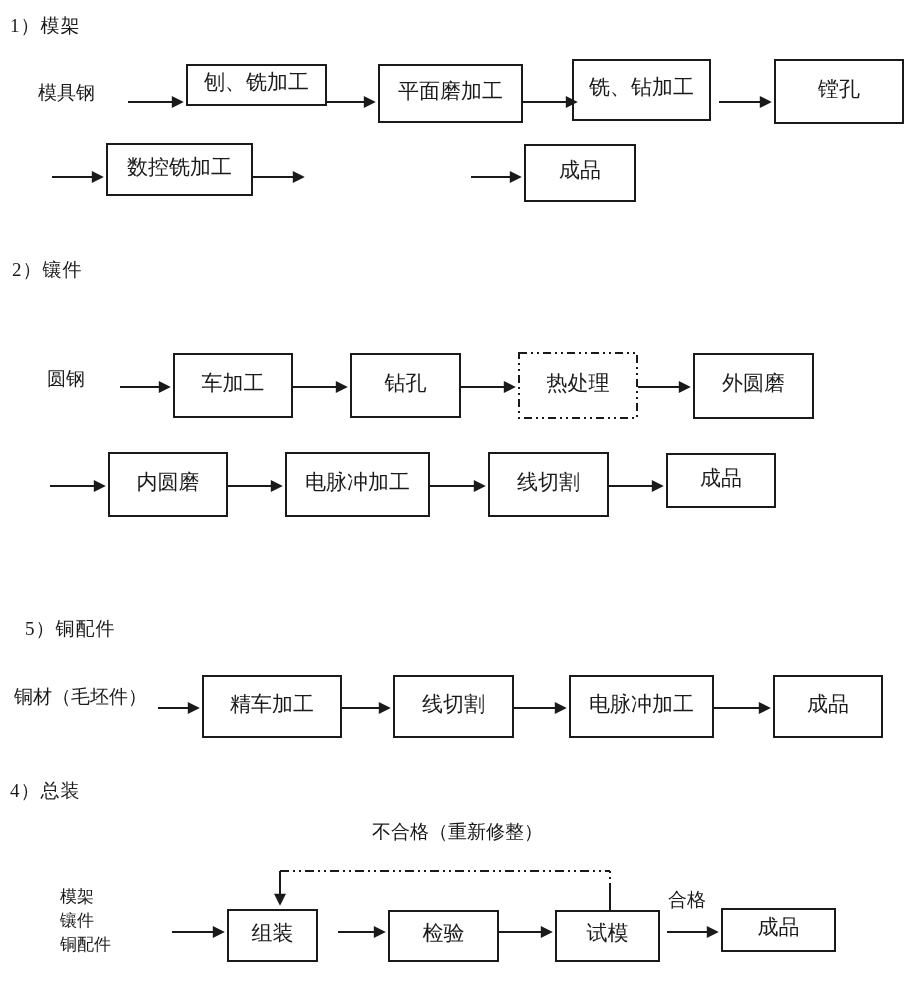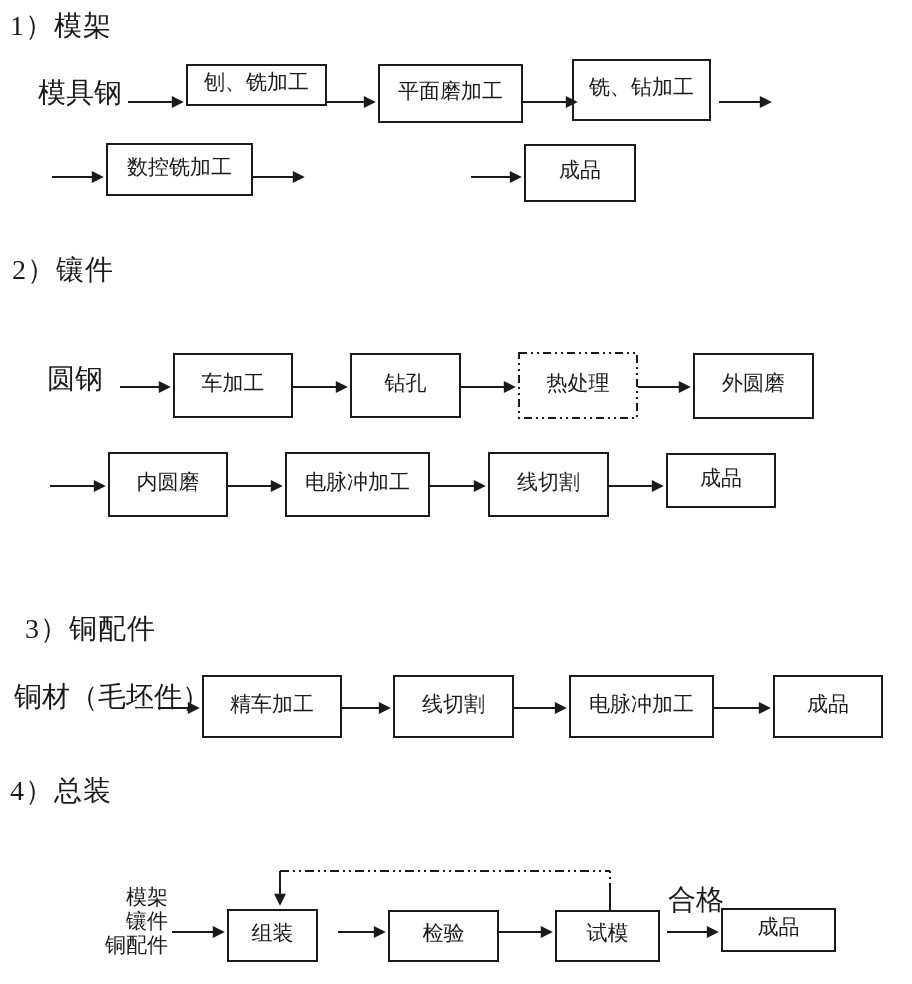--- a/index.html
+++ b/index.html
@@ -22,31 +22,31 @@
     align-items: center;
     justify-content: center;
     font-size: 21px;
     padding-bottom: 6px;
     white-space: nowrap;
   }
   .box.no-border { border: none; }
   .lbl {
     position: absolute;
     z-index: 2;
-    font-size: 28px;
+    font-size: 19px;
     white-space: nowrap;
     line-height: 25px;
   }
   .title { letter-spacing: 1px; }
   .src-stack {
     position: absolute;
     z-index: 2;
-    font-size: 21px;
+    font-size: 17px;
     line-height: 24px;
-    text-align: right;
+    text-align: left;
   }
 </style>
 </head>
 <body>
 
 <div class="canvas">
 
   <svg class="flow" width="912" height="984" viewBox="0 0 912 984">
     <defs>
       <marker id="ah" viewBox="0 0 10 10" refX="8.5" refY="5" markerWidth="7.5" markerHeight="6" orient="auto">
@@ -90,42 +90,44 @@
 
       <rect x="519" y="353" width="118" height="65" stroke-dasharray="8 4 2 4 2 4"></rect>
     </g>
   </svg>
 
   <div class="lbl title" style="left:10px; top:13px">1）模架</div>
   <div class="lbl" style="left:38px; top:80px">模具钢</div>
   <div class="box" style="left:186px; top:64px; width:141px; height:42px">刨、铣加工</div>
   <div class="box" style="left:378px; top:64px; width:145px; height:59px">平面磨加工</div>
   <div class="box" style="left:572px; top:59px; width:139px; height:62px">铣、钻加工</div>
+  <div class="box" style="left:774px; top:59px; width:130px; height:65px">镗孔</div>
   <div class="box" style="left:106px; top:143px; width:147px; height:53px">数控铣加工</div>
   <div class="box" style="left:524px; top:144px; width:112px; height:58px">成品</div>
 
   <div class="lbl title" style="left:12px; top:257px">2）镶件</div>
   <div class="lbl" style="left:47px; top:366px">圆钢</div>
   <div class="box" style="left:173px; top:353px; width:120px; height:65px">车加工</div>
   <div class="box" style="left:350px; top:353px; width:111px; height:65px">钻孔</div>
   <div class="box no-border" style="left:518px; top:353px; width:120px; height:65px">热处理</div>
   <div class="box" style="left:693px; top:353px; width:121px; height:66px">外圆磨</div>
   <div class="box" style="left:108px; top:452px; width:120px; height:65px">内圆磨</div>
   <div class="box" style="left:285px; top:452px; width:145px; height:65px">电脉冲加工</div>
   <div class="box" style="left:488px; top:452px; width:121px; height:65px">线切割</div>
   <div class="box" style="left:666px; top:453px; width:110px; height:55px">成品</div>
 
-  <div class="lbl title" style="left:25px; top:616px">3）铜配件</div>
+  <div class="lbl title" style="left:25px; top:616px">5）铜配件</div>
   <div class="lbl" style="left:14px; top:684px">铜材（毛坯件）</div>
   <div class="box" style="left:202px; top:675px; width:140px; height:63px">精车加工</div>
   <div class="box" style="left:393px; top:675px; width:121px; height:63px">线切割</div>
   <div class="box" style="left:569px; top:675px; width:145px; height:63px">电脉冲加工</div>
   <div class="box" style="left:773px; top:675px; width:110px; height:63px">成品</div>
 
   <div class="lbl title" style="left:10px; top:778px">4）总装</div>
+  <div class="lbl" style="left:372px; top:819px">不合格（重新修整）</div>
   <div class="src-stack" style="left:60px; top:885px; width:108px">
     <div>模架</div>
     <div>镶件</div>
     <div>铜配件</div>
   </div>
   <div class="box" style="left:227px; top:909px; width:91px; height:53px">组装</div>
   <div class="box" style="left:388px; top:910px; width:111px; height:52px">检验</div>
   <div class="box" style="left:555px; top:910px; width:105px; height:52px">试模</div>
   <div class="lbl" style="left:668px; top:887px">合格</div>
   <div class="box" style="left:721px; top:908px; width:115px; height:44px">成品</div>

